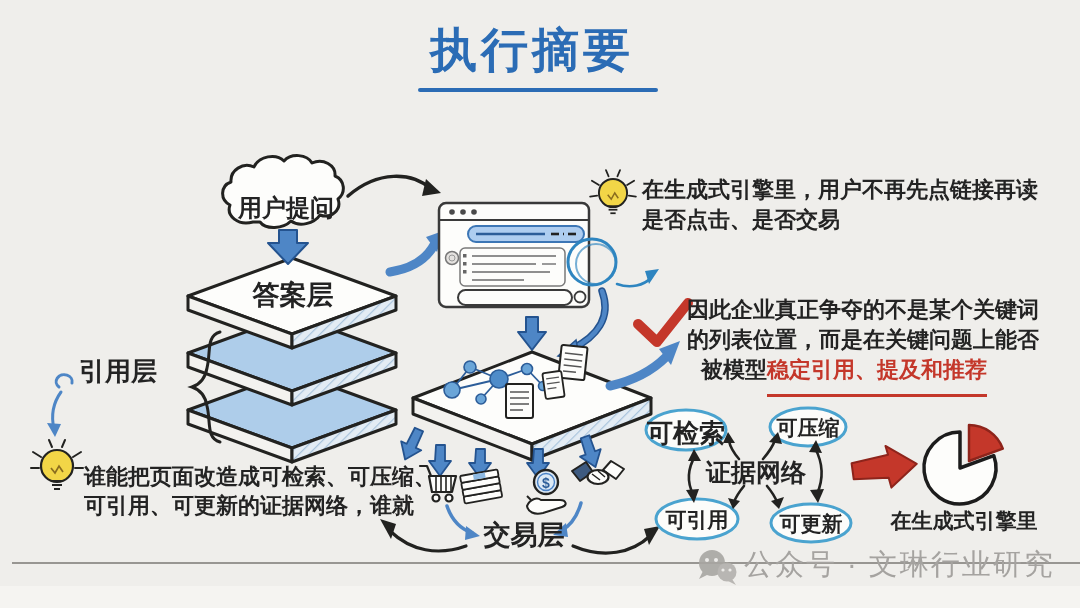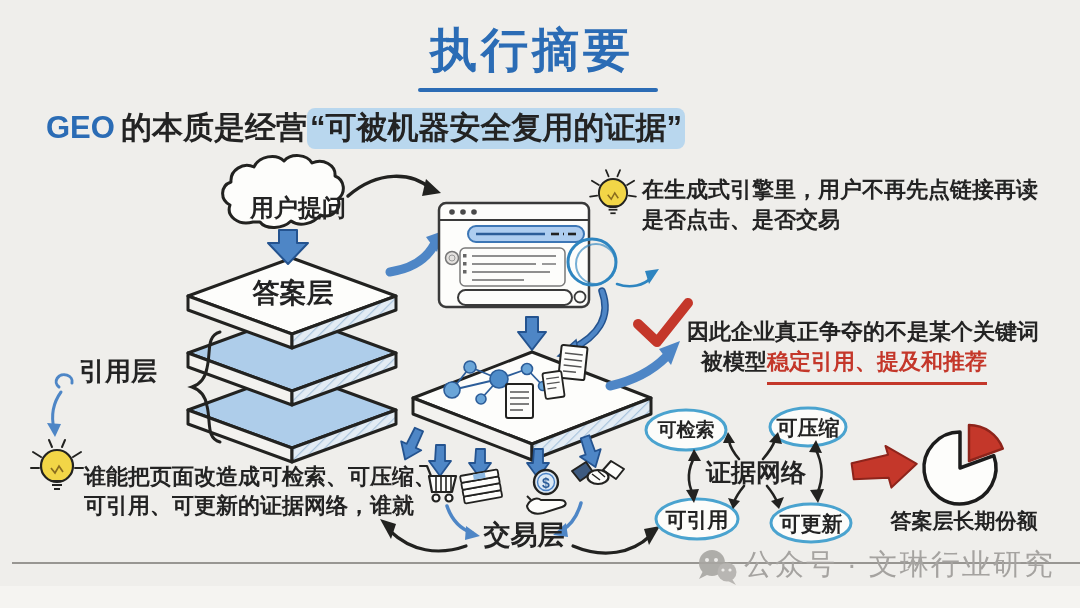--- a/index.html
+++ b/index.html
@@ -10,21 +10,21 @@
   .title-underline{position:absolute;background:var(--title-blue);border-radius:3px;}
   .subtitle{font-size:31px;}
   .subtitle .geo{color:var(--title-blue);margin-right:6px;}
   .subtitle .hl{background:var(--highlight-blue);border-radius:8px;padding:2px 3px 4px 3px;}
   .blk{position:absolute;}
   .blk div{white-space:nowrap;font-weight:700;color:#232323;}
   .eng div{font-size:22px;line-height:30px;}
   .cmp div{font-size:22px;line-height:30px;}
   .reb div{font-size:22px;line-height:29px;}
   .em-circle{color:var(--red);border:2.5px solid var(--circle-blue);border-radius:50%;padding:0 5px 2px 5px;}
-  .em-underline{color:var(--red);border-bottom:3px solid var(--red);padding-bottom:6px;font-family:Liberation Mono, monospace;}
+  .em-underline{color:var(--red);border-bottom:3px solid var(--red);padding-bottom:12px;}
   .lbl{text-align:center;}
   .watermark{font-size:29px;font-weight:500;color:#a5a3a0;letter-spacing:2px;}
   svg{position:absolute;left:0;top:0;}
   .ink{stroke:#222220;}
   .fw{fill:#fdfdfb;}
   .fblue{fill:var(--arrow-blue);}
   .sblue{stroke:var(--arrow-blue);}
   .none{fill:none;}
 </style>
 </head>
@@ -333,45 +333,45 @@
     <circle cx="707" cy="560" r="2" fill="#edecea"></circle>
         <circle cx="716" cy="560" r="2" fill="#edecea"></circle>
     <circle cx="723" cy="570" r="1.6" fill="#edecea"></circle>
         <circle cx="730" cy="570" r="1.6" fill="#edecea"></circle>
   </g>
 </svg>
 
 <div class="t title" style="left:430px;top:26px;text-align:center;">执行摘要</div>
 <div class="title-underline" style="left:418px;top:88px;width:240px;height:4px;"></div>
 
-<div class="t subtitle" style="left:46px;top:112px;"><span class="geo">GEO</span><span>的本质是经营</span><span class="hl">“可被机器安全复用的证据”</span></div>
-
-<div class="t lbl" style="left:246px;top:196px;width:104px;font-size:24px;">用户提问</div>
-<div class="t lbl" style="left:238px;top:282px;width:110px;font-size:27px;font-family:Liberation Mono, monospace;">答案层</div>
+
+<div class="t lbl" style="left:234px;top:196px;width:104px;font-size:24px;">用户提问</div>
+<div class="t lbl" style="left:238px;top:282px;width:110px;font-size:27px;">答案层</div>
 <div class="t" style="left:79px;top:358px;font-size:26px;">引用层</div>
 <div class="t lbl" style="left:468px;top:522px;width:112px;font-size:27px;">交易层</div>
 
 <div class="blk eng" style="left:642px;top:175px;">
   <div>在生成式引擎里，用户不再先点链接再读</div>
   <div>是否点击、是否交易</div>
 </div>
 
-<div class="blk cmp" style="left:687px;top:317px;">
+<div class="blk cmp" style="left:687px;top:295px;">
   <div>因此企业真正争夺的不是某个关键词</div>
+  <div>的列表位置，而是在关键问题上能否</div>
   <div style="margin-left:14px;"><span>被模型</span><span class="em-underline">稳定引用、提及和推荐</span></div>
 </div>
 
 <div class="blk reb" style="left:84px;top:462px;">
   <div>谁能把页面改造成可检索、可压缩、</div>
   <div>可引用、可更新的证据网络，谁就</div>
 </div>
 
 <div class="t" style="left:706px;top:460px;font-size:25px;text-align:right;">证据网络</div>
-<div class="t lbl" style="left:646px;top:420px;width:80px;font-size:19px;">可检索</div>
+<div class="t lbl" style="left:646px;top:420px;width:80px;font-size:26px;">可检索</div>
 <div class="t lbl" style="left:768px;top:417px;width:80px;font-size:21px;">可压缩</div>
 <div class="t lbl" style="left:657px;top:509px;width:80px;font-size:21px;">可引用</div>
 <div class="t lbl" style="left:771px;top:513px;width:80px;font-size:21px;text-align:center;">可更新</div>
 
-<div class="t lbl" style="left:888px;top:510px;width:152px;font-size:21px;">答案层长期份额</div>
+<div class="t lbl" style="left:888px;top:510px;width:152px;font-size:21px;">在生成式引擎里</div>
 
 <div class="t watermark" style="left:744px;top:550px;">公众号 · 文琳行业研究</div>
 
 </div>
 
 </body></html>

